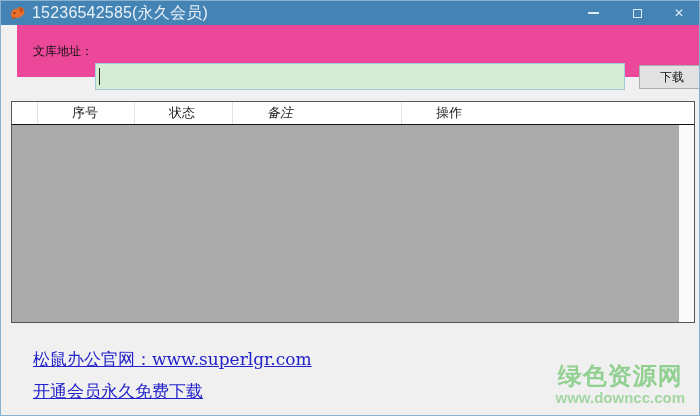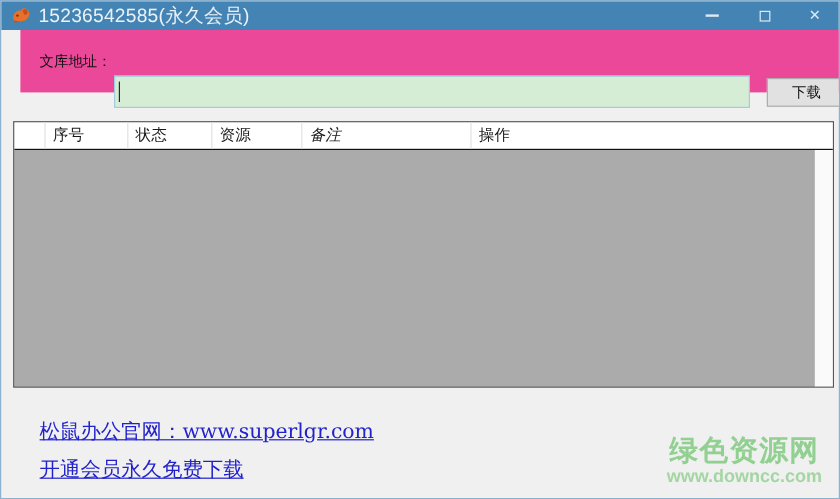--- a/index.html
+++ b/index.html
@@ -47,21 +47,21 @@
     font-size:12px; color:#111; font-family:inherit;
   }
 
   
   .table{
     position:absolute; left:10px; top:100px; width:684px; height:222px;
     border:1px solid #565656; background:#ababab;
   }
   .thead{
     display:flex; height:23px; background:#ffffff; border-bottom:1px solid #111;
-    font-size:13px; color:#1a1a1a;
+    font-size:13px; color:#1a1a1a;gap:28px;
   }
   .th{ display:flex; align-items:center; padding-left:6px; border-right:1px solid #e2e2e2; overflow:hidden; white-space:nowrap; }
   .th.c0{ width:26px; padding-left:0; }
   .th.c1{ width:69px; }
   .th.c2{ width:222px; }
   .th.c3{ width:70px; }
   .th.c4{ width:75px; }
   .th.c5{ width:141px;font-style:italic; }
   .th.c6{ flex:1; border-right:none; }
   .tbody{ position:absolute; left:0; top:23px; right:0; bottom:0; background:#ababab; }
@@ -113,21 +113,20 @@
       <i class="caret"></i>
     </span>
     <button class="download-btn">下载</button>
   </div>
 
   <div class="table">
     <div class="thead">
       <div class="th c0"></div>
       <div class="th c1">序号</div>
       <div class="th c3">状态</div>
-      <div class="th c4">资源</div>
       <div class="th c5">备注</div>
       <div class="th c6">操作</div>
     </div>
     <div class="tbody">
       <div class="scroll-track"></div>
     </div>
   </div>
 
   <div class="footer">
     <a href="#">松鼠办公官网：www.superlgr.com</a>

